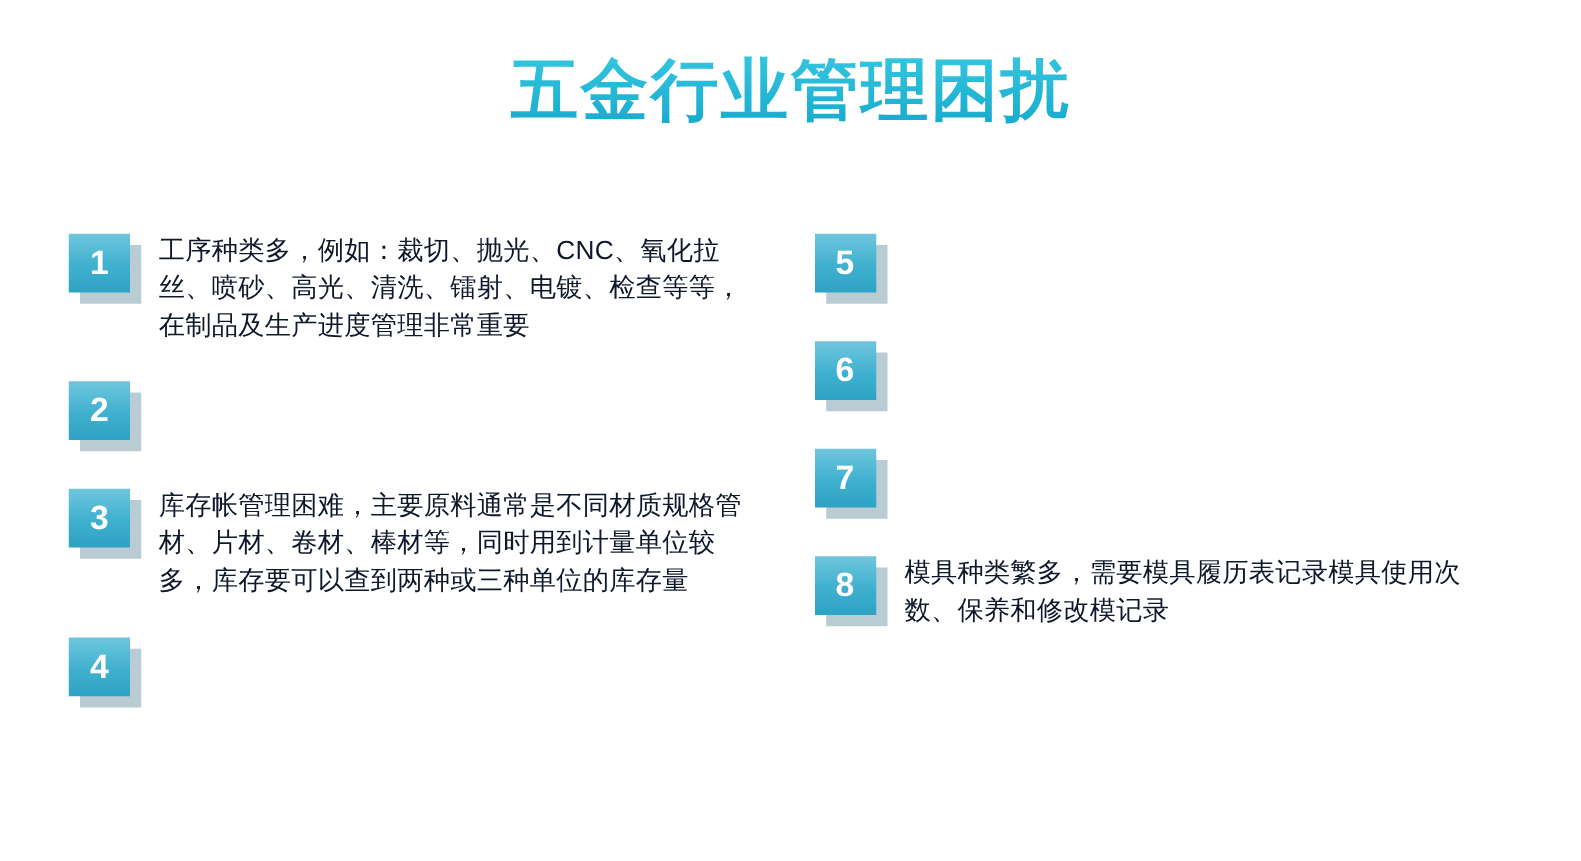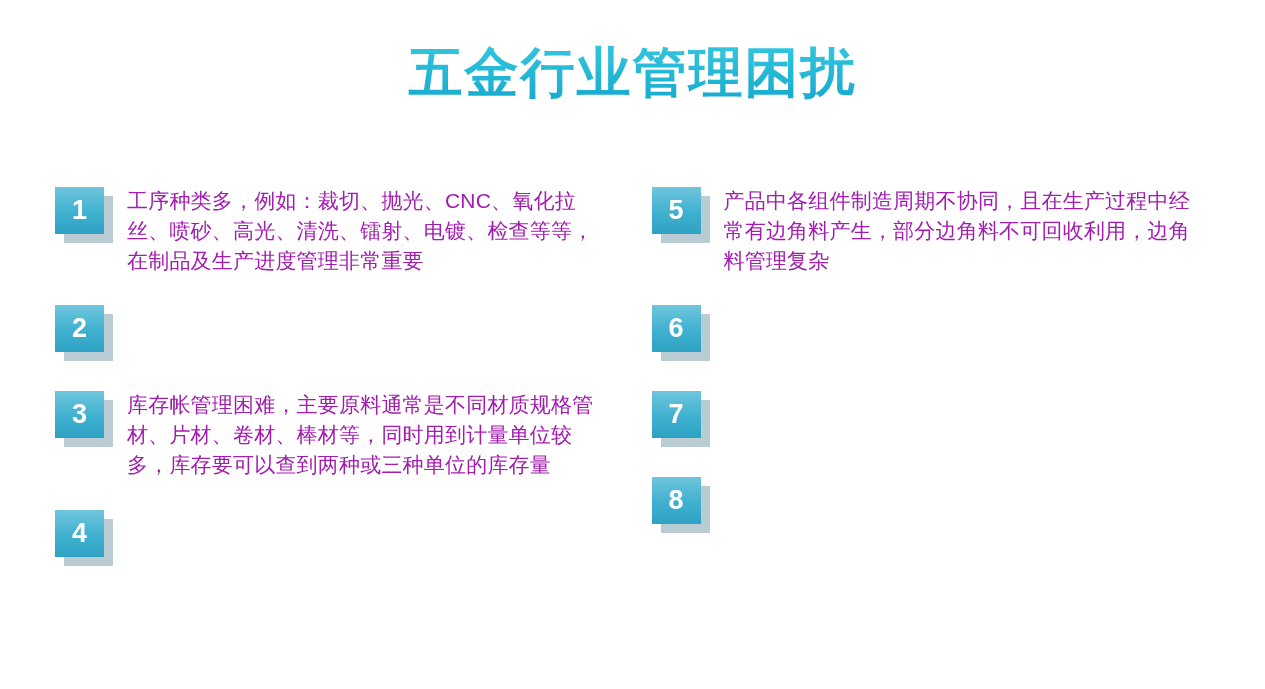--- a/index.html
+++ b/index.html
@@ -83,21 +83,21 @@
     font-weight: bold;
     display: flex;
     align-items: center;
     justify-content: center;
     line-height: 1;
   }
   .text {
     flex: 1 1 auto;
     font-size: 21px;
     line-height: 1.42;
-    color: #a21caf;
+    color: #0f172a;
     letter-spacing: 0.2px;
     padding-top: 1px;
   }
 </style>
 </head>
 <body>
 
 <div class="slide">
 
   <div class="title">五金行业管理困扰</div>
@@ -138,21 +138,20 @@
 
     </div>
 
     <div class="column">
 
       <div class="item">
         <div class="badge-wrap">
           <div class="badge-shadow"></div>
           <div class="badge">5</div>
         </div>
-        <div class="text">产品中各组件制造周期不协同，且在生产过程中经常有边角料产生，部分边角料不可回收利用，边角料管理复杂</div>
       </div>
 
       <div class="item">
         <div class="badge-wrap">
           <div class="badge-shadow"></div>
           <div class="badge">6</div>
         </div>
       </div>
 
       <div class="item">
@@ -160,19 +159,20 @@
           <div class="badge-shadow"></div>
           <div class="badge">7</div>
         </div>
       </div>
 
       <div class="item">
         <div class="badge-wrap">
           <div class="badge-shadow"></div>
           <div class="badge">8</div>
         </div>
+        <div class="text">模具种类繁多，需要模具履历表记录模具使用次数、保养和修改模记录</div>
       </div>
 
     </div>
 
   </div>
 
 </div>
 
 </body></html>

